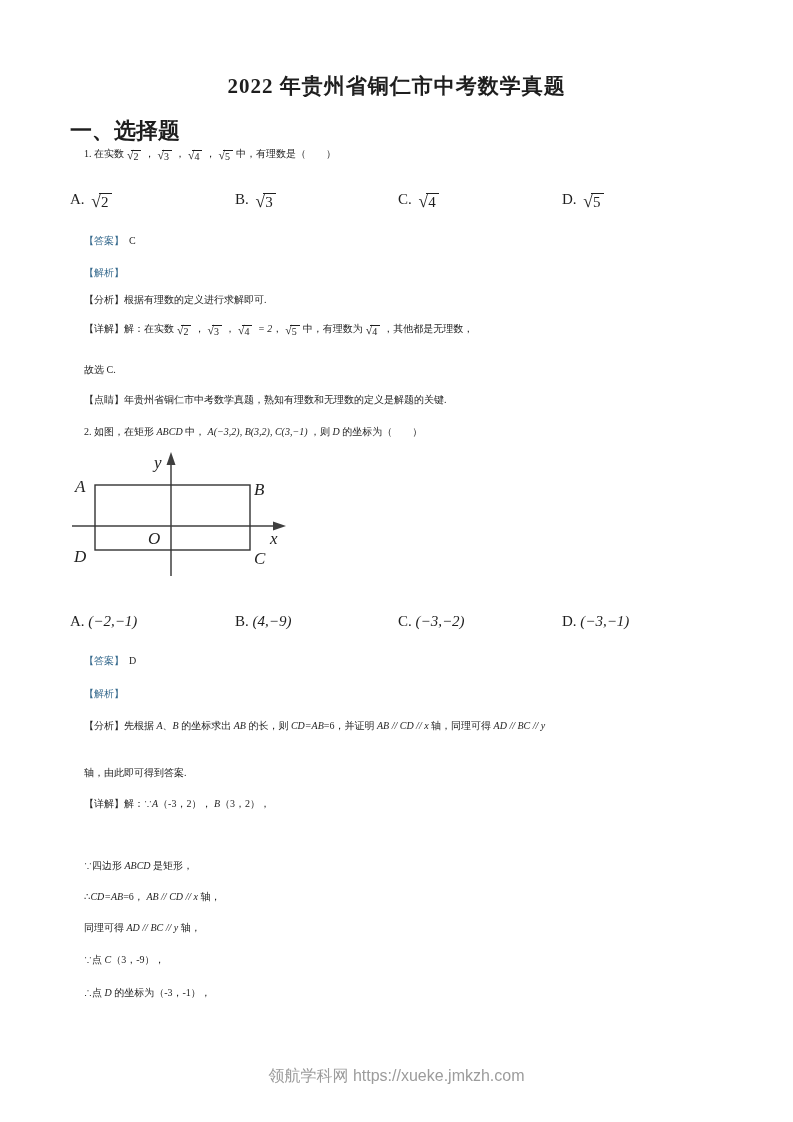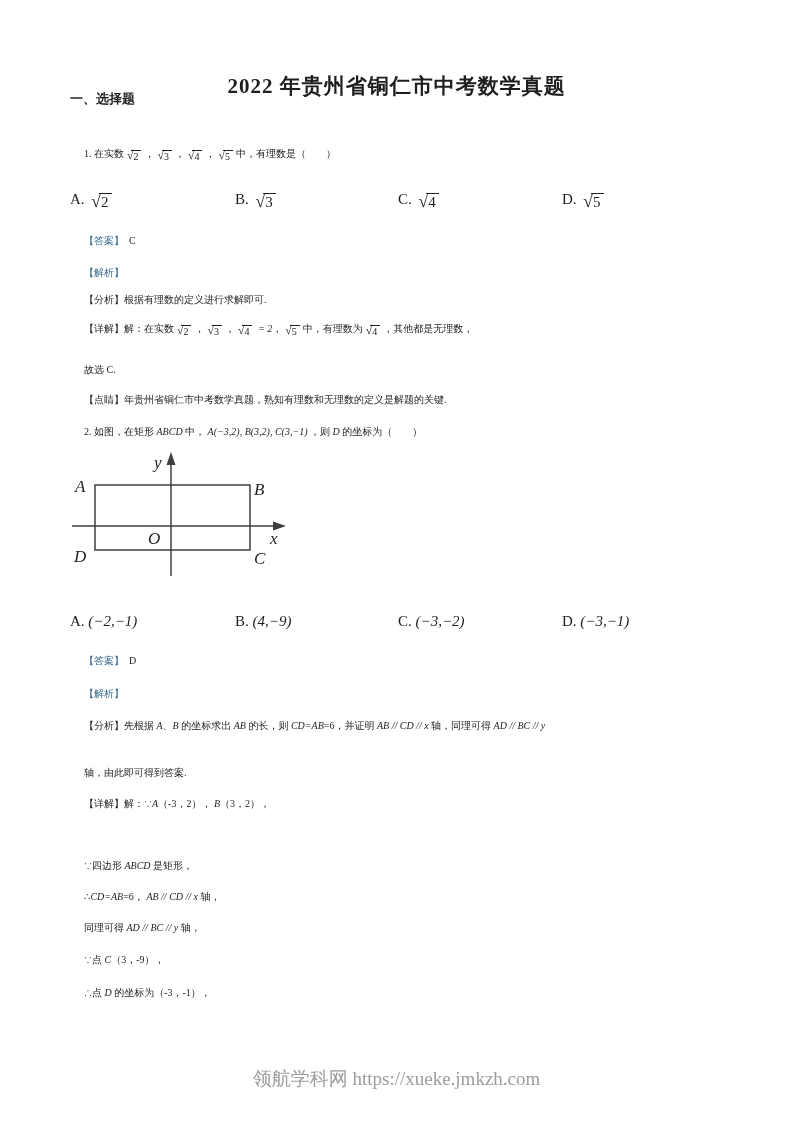--- a/index.html
+++ b/index.html
@@ -1,41 +1,41 @@
 <!DOCTYPE html>
 <html style="--label-blue: #34688c; --body-text: #1e1e1e; --footer-gray: #9c9c9c; --figure-line: #3f3f3f;"><head>
 <meta charset="utf-8">
 <style>
   html,body{margin:0;padding:0;background:#fff;}
   .page{position:relative;width:793px;height:1122px;background:#fff;overflow:hidden;
         font-family:"Liberation Serif","DejaVu Serif",serif;color:var(--body-text,#1e1e1e);}
   .title{position:absolute;top:64px;left:0;width:100%;text-align:center;
          font-size:21px;font-weight:bold;letter-spacing:1px;margin-top:8px;}
-  .heading{position:absolute;left:70px;top:90px;font-size:13px;font-weight:bold;}
+  .heading{position:absolute;left:70px;top:116px;font-size:22px;font-weight:bold;}
   .line{position:absolute;left:84px;font-size:10px;line-height:26px;white-space:nowrap;}
   .math{font-style:italic;font-family:"Liberation Serif","DejaVu Serif",serif;}
   .blue{color:var(--label-blue,#34688c);}
   .ans-val{margin-left:5px;}
   .opts{position:absolute;left:70px;width:660px;height:30px;}
   .opt{position:absolute;top:0;font-size:15px;line-height:26px;white-space:nowrap;}
   .opt-b{left:165px;} .opt-c{left:328px;} .opt-d{left:492px;}
   
   .rad{display:inline-flex;align-items:flex-start;vertical-align:-0.18em;margin:0 3px;}
   .rad-sign{line-height:1;font-size:1.18em;margin-right:-2px;}
   .rad-num{line-height:1.15;border-top:1.2px solid currentColor;padding:0 3px 0 2px;}
   
   .figure{position:absolute;left:70px;top:448px;}
   .axis{stroke:var(--figure-line,#3f3f3f);stroke-width:1.5;}
   .arrow{fill:var(--figure-line,#3f3f3f);}
   .frect{fill:none;stroke:#333;stroke-width:1.4;}
   .flabel{font-size:17px;font-style:italic;fill:#222;
           font-family:"Liberation Serif","DejaVu Serif",serif;}
-  .footer{position:absolute;top:1066px;left:0;width:100%;text-align:center;font-size:19px;
+  .footer{position:absolute;top:1066px;left:0;width:100%;text-align:center;font-size:16px;
           color:var(--footer-gray,#9c9c9c);
-          font-family:Liberation Serif, serif;}
+          font-family:Liberation Sans, sans-serif;}
 </style>
 </head>
 <body>
 
 <div class="page">
 
   <div class="title">2022 年贵州省铜仁市中考数学真题</div>
   <div class="heading">一、选择题</div>
 
   <div class="line" style="top:141px"><span class="txt">1. 在实数</span><span class="rad">

